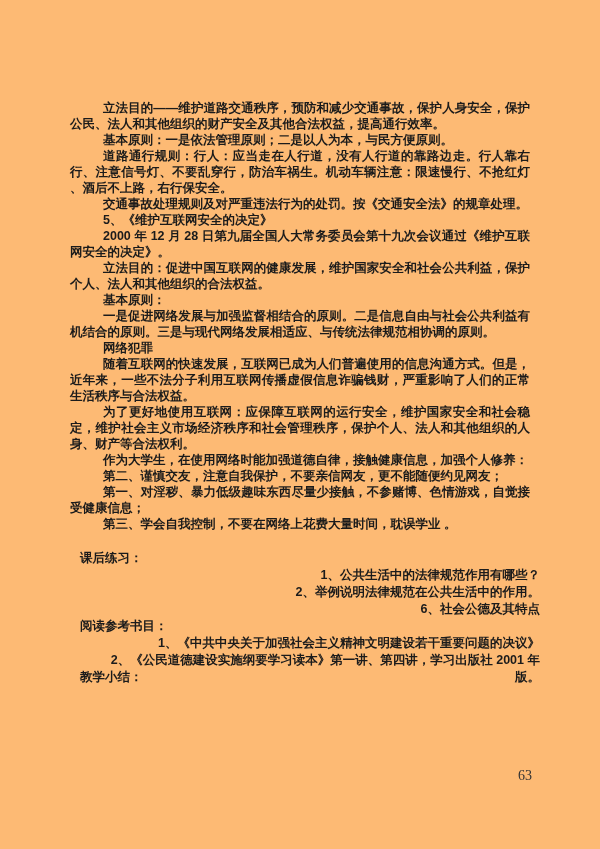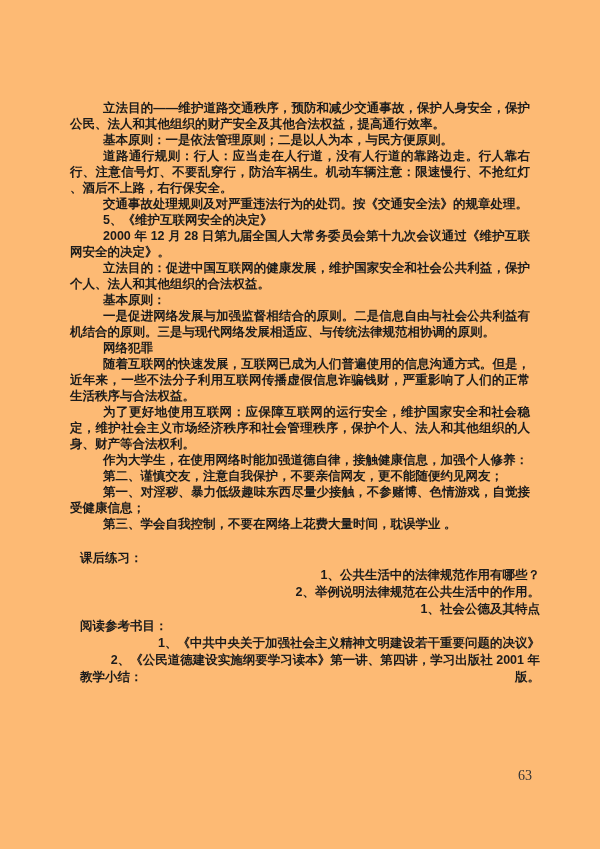--- a/index.html
+++ b/index.html
@@ -89,21 +89,21 @@
     <p>作为大学生，在使用网络时能加强道德自律，接触健康信息，加强个人修养：</p>
     <p>第二、谨慎交友，注意自我保护，不要亲信网友，更不能随便约见网友；</p>
     <p>第一、对淫秽、暴力低级趣味东西尽量少接触，不参赌博、色情游戏，自觉接受健康信息；</p>
     <p>第三、学会自我控制，不要在网络上花费大量时间，耽误学业 。</p>
   </div>
 
   <div class="exercises">
     <p class="sec-title">课后练习：</p>
     <p class="sec-item">1、公共生活中的法律规范作用有哪些？</p>
     <p class="sec-item">2、举例说明法律规范在公共生活中的作用。</p>
-    <p class="sec-item">1、社会公德及其特点</p>
+    <p class="sec-item">6、社会公德及其特点</p>
     <p class="sec-title">阅读参考书目：</p>
     <p class="sec-item">1、《中共中央关于加强社会主义精神文明建设若干重要问题的决议》</p>
     <p class="sec-item">2、《公民道德建设实施纲要学习读本》第一讲、第四讲，学习出版社 2001 年版。</p>
   </div>
 
   <div class="summary">
     <p>教学小结：</p>
   </div>
 
   <div class="page-number">63</div>

